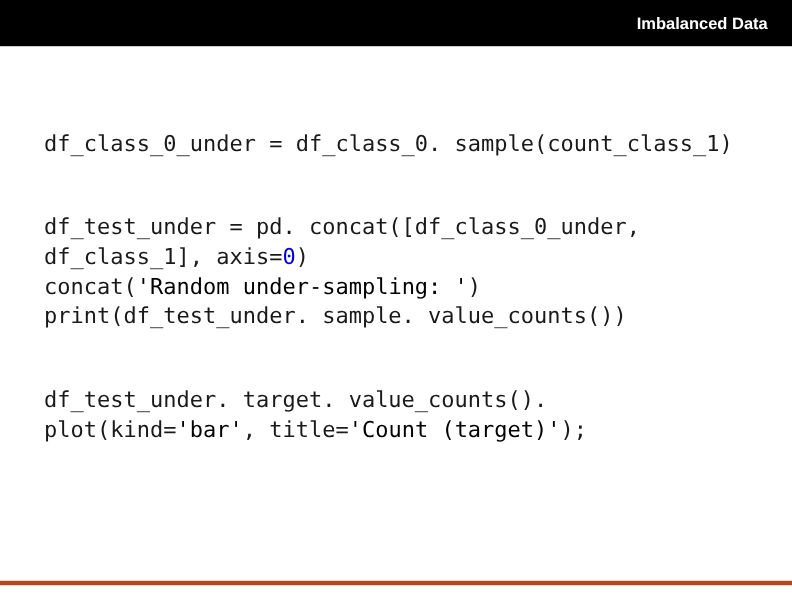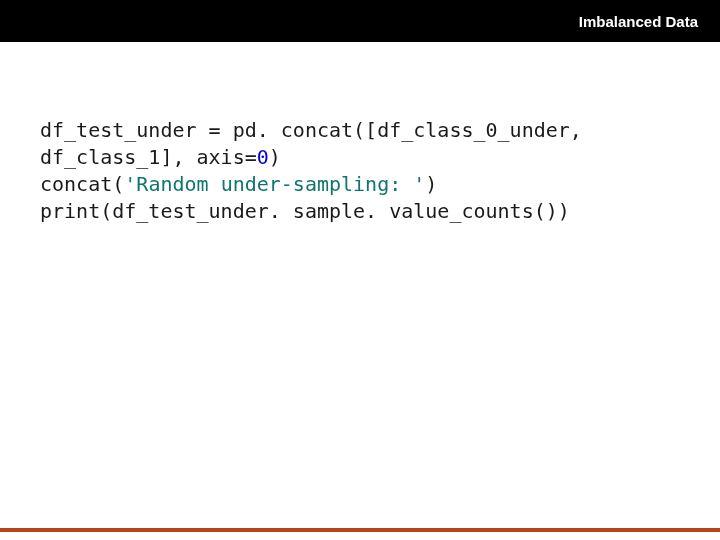--- a/index.html
+++ b/index.html
@@ -42,21 +42,21 @@
     right: 40px;
   }
   .code {
     font-family: Consolas, "Lucida Console", Menlo, monospace;
     font-size: 20px;
     line-height: 1.35;
     color: #1a1a1a;
     white-space: pre-wrap;
   }
   .kw-num { color: #0000cc; }
-  .str { color: #0f766e; }
+  .str { color: #000000; }
   .para { margin-bottom: 22px; }
   .footer-line {
     position: absolute;
     bottom: 8px;
     left: 0;
     width: 720px;
     height: 4px;
     background: #b8441a;
   }
 </style>
@@ -64,20 +64,22 @@
 <body>
 
 <div class="slide">
 
   <div class="title-bar">
     <span class="title-text">Imbalanced Data</span>
   </div>
 
   <div class="content">
     <div class="code">
+<div class="para"><span>df_class_0_under = df_class_0. sample(count_class_1)</span></div>
 <div class="para"><span>df_test_under = pd. concat([df_class_0_under, df_class_1], axis=</span><span class="kw-num">0</span><span>)</span>
 <span>concat(</span><span class="str">'Random under-sampling: '</span><span>)</span>
 <span>print(df_test_under. sample. value_counts())</span></div>
+<div class="para"><span>df_test_under. target. value_counts(). plot(kind=</span><span class="str">'bar'</span><span>, title=</span><span class="str">'Count (target)'</span><span>);</span></div>
     </div>
   </div>
 
   <div class="footer-line"></div>
 </div>
 
 </body></html>

